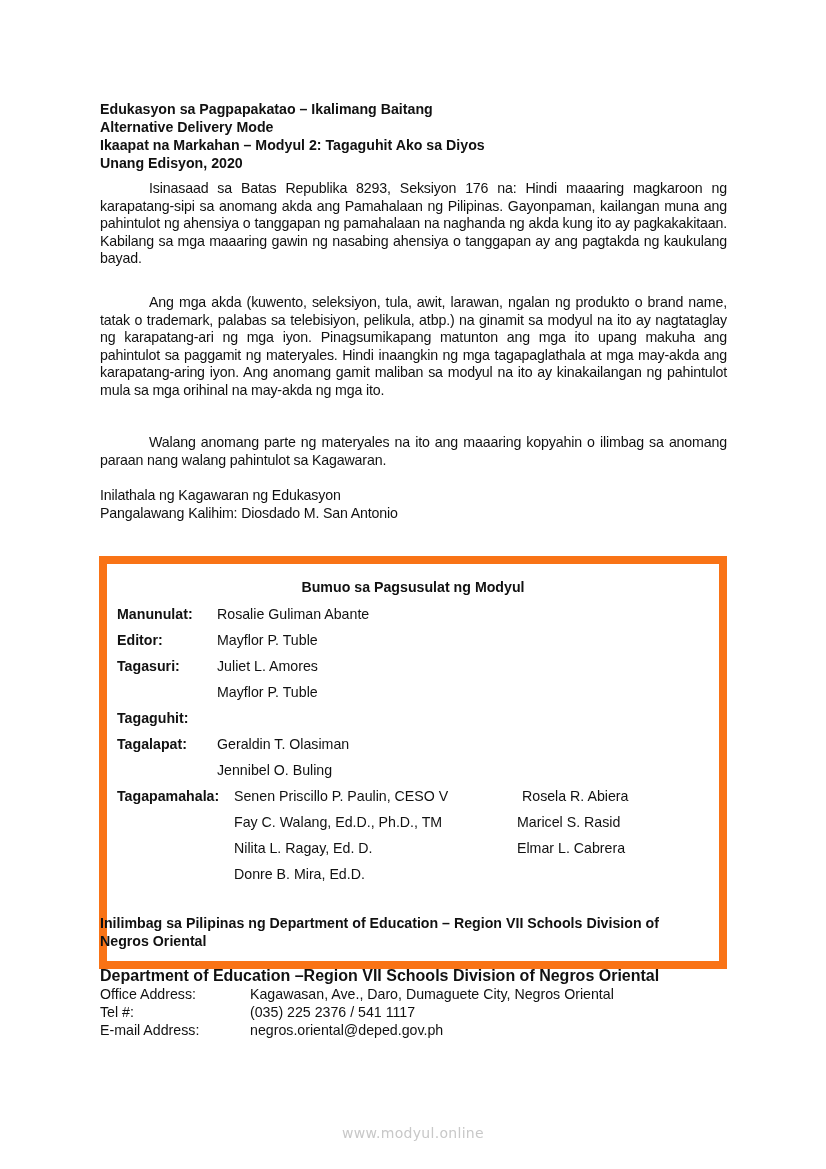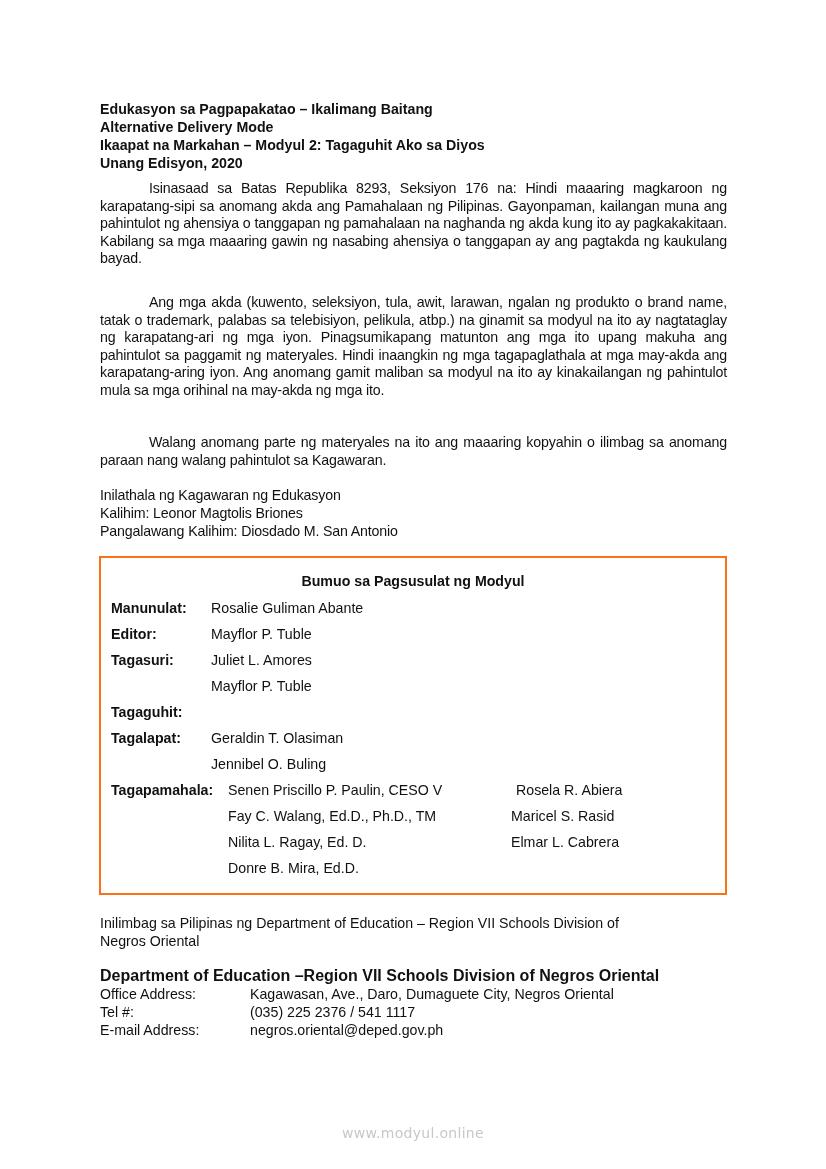--- a/index.html
+++ b/index.html
@@ -20,38 +20,38 @@
       left: 100px; width: 627px;
       font-size: 14.2px; line-height: 17.6px;
       text-align: justify;
       letter-spacing: -0.15px;
     }
     .para .indent { display: inline-block; width: 49px; }
     .pub-block { left: 100px; top: 486px; width: 600px; }
     .pub-line { font-size: 14.2px; line-height: 18px; white-space: nowrap; letter-spacing: -0.15px; }
 
     .credits-box {
-      left: 99px; top: 556px; width: 628px; height: 339px;
-      border: 2px solid #f97316;
+      left: 99px; top: 556px; width: 628px; height: 413px;
+      border: 8px solid #f97316;
     }
     .credits-title {
       position: absolute; left: 0; right: 0; top: 14px;
       text-align: center; font-weight: bold; font-size: 14.2px; line-height: 18px;
     }
     .credit-row {
       position: absolute; left: 10px; height: 18px;
       font-size: 14.2px; line-height: 18px; white-space: nowrap;
     }
     .credit-label { position: absolute; left: 0; font-weight: bold; }
     .credit-value { position: absolute; left: 100px; }
     .mgr-col1 { position: absolute; left: 117px; }
     .mgr-col2 { position: absolute; left: 400px; }
 
     .printed { left: 100px; top: 914px; width: 640px; }
-    .printed-line { font-weight: normal; font-size: 14.2px; line-height: 18px; white-space: nowrap; }
+    .printed-line { font-weight: bold; font-size: 14.2px; line-height: 18px; white-space: nowrap; }
 
     .contact { left: 100px; top: 967px; width: 640px; }
     .contact-head { font-weight: bold; font-size: 16px; line-height: 18px; white-space: nowrap; }
     .contact-row { position: relative; height: 18px; font-size: 14.2px; line-height: 18px; white-space: nowrap; }
     .contact-label { position: absolute; left: 0; }
     .contact-value { position: absolute; left: 150px; }
 
     .watermark {
       left: 0; width: 826px; top: 1125px; text-align: center;
       font-family: "DejaVu Sans", sans-serif;
@@ -73,21 +73,20 @@
 </div>
 <div class="abs para" style="top:294px;">
   <span class="indent"></span><span>Ang mga akda (kuwento, seleksiyon, tula, awit, larawan, ngalan ng produkto o brand name, tatak o trademark, palabas sa telebisiyon, pelikula, atbp.) na ginamit sa modyul na ito ay nagtataglay ng karapatang-ari ng mga iyon. Pinagsumikapang matunton ang mga ito upang makuha ang pahintulot sa paggamit ng materyales. Hindi inaangkin ng mga tagapaglathala at mga may-akda ang karapatang-aring iyon. Ang anomang gamit maliban sa modyul na ito ay kinakailangan ng pahintulot mula sa mga orihinal na may-akda ng mga ito.</span>
 </div>
 <div class="abs para" style="top:434px;">
   <span class="indent"></span><span>Walang anomang parte ng materyales na ito ang maaaring kopyahin o ilimbag sa anomang paraan nang walang pahintulot sa Kagawaran.</span>
 </div>
 
 <div class="abs pub-block">
   <div class="pub-line">Inilathala ng Kagawaran ng Edukasyon</div>
-  <div class="pub-line">Kalihim: Leonor Magtolis Briones</div>
   <div class="pub-line">Pangalawang Kalihim: Diosdado M. San Antonio</div>
 </div>
 
 <div class="abs credits-box">
   <div class="credits-title">Bumuo sa Pagsusulat ng Modyul</div>
 
   <div class="credit-row" style="top:41px;">
     <span class="credit-label">Manunulat:</span>
     <span class="credit-value">Rosalie Guliman Abante</span>
   </div>

